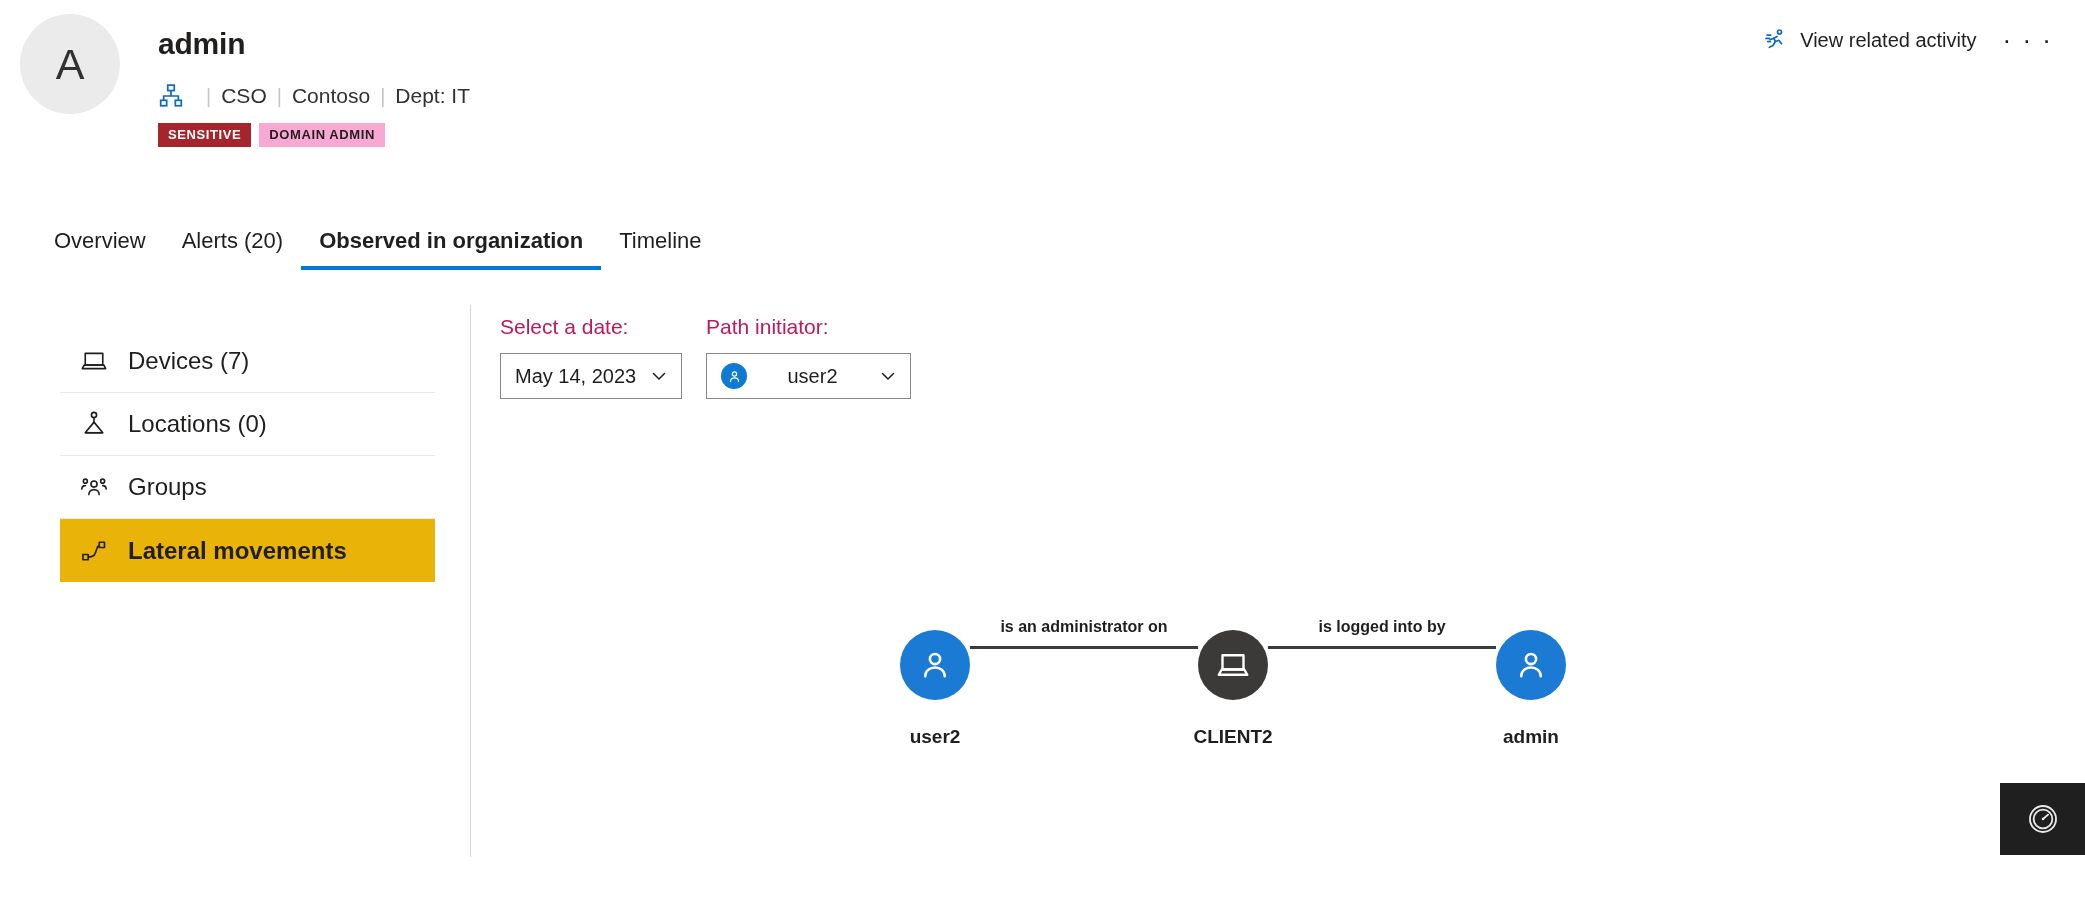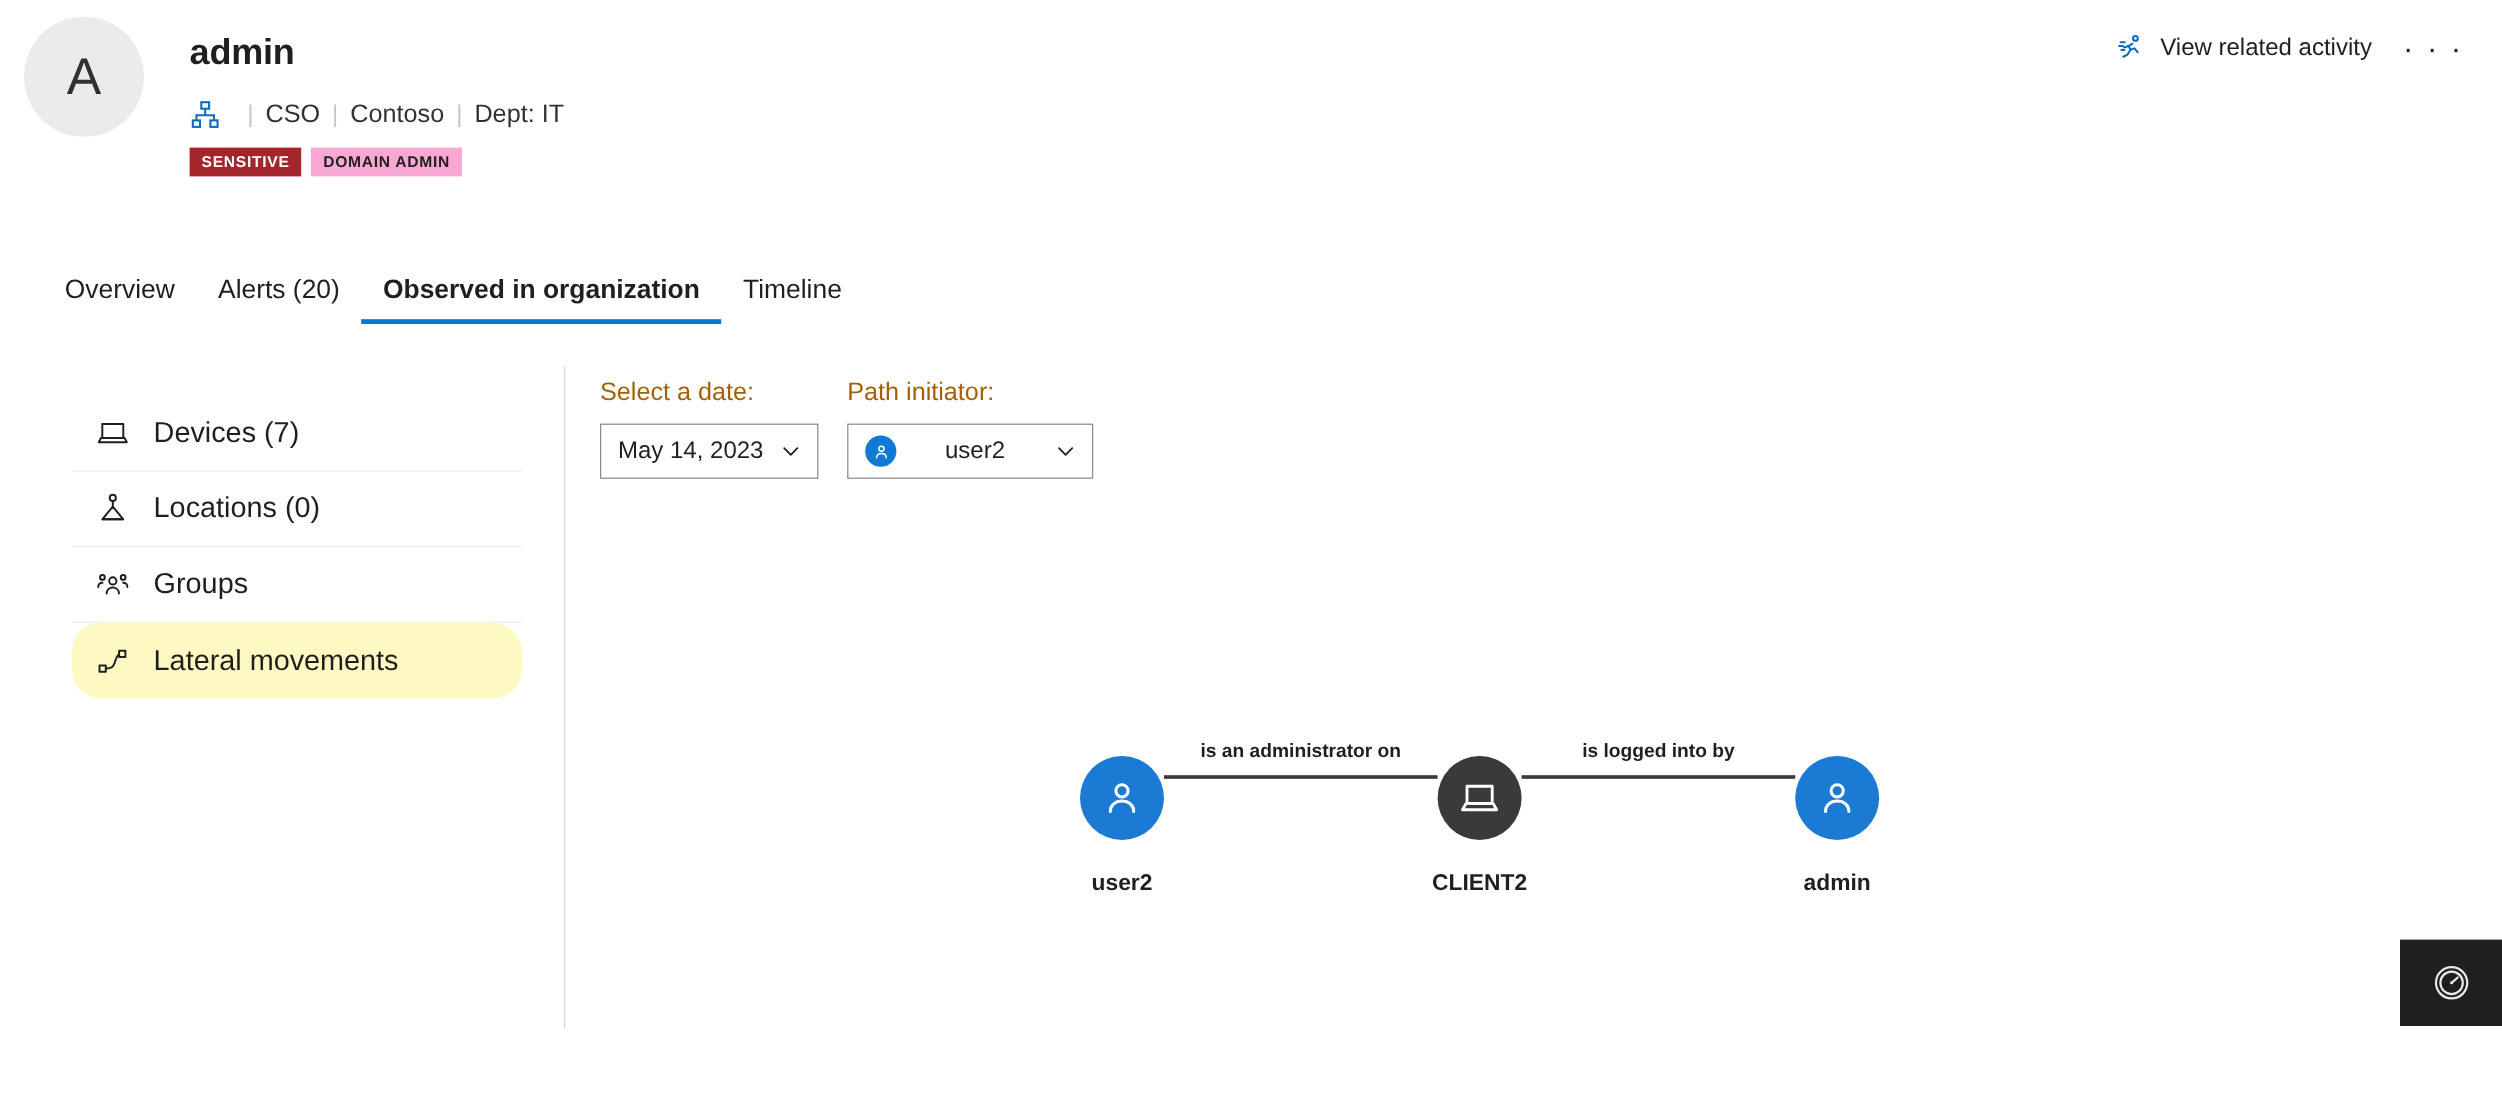--- a/index.html
+++ b/index.html
@@ -80,27 +80,27 @@
     background: #d6d6d6;
   }
 
   .sidebar { position: absolute; left: 60px; top: 30px; width: 375px; }
   .side-item {
     display: flex; align-items: center; gap: 20px;
     height: 63px; padding-left: 20px; cursor: pointer;
     border-bottom: 1px solid #edebe9; font-size: 24px; color: #201f1e;
   }
   .side-item:last-child { border-bottom: none; }
-  .side-item.selected { background: #fef9c3; font-weight: normal; border-bottom: none; border-radius: 24px; }
+  .side-item.selected { background: #eab308; font-weight: bold; border-bottom: none; }
   .side-icon { width: 28px; height: 28px; flex: 0 0 28px; display: block; }
 
   
   .controls { position: absolute; left: 500px; top: 15px; display: flex; gap: 24px; }
   .ctrl-group { display: flex; flex-direction: column; }
-  .ctrl-label { font-size: 21px; color: #a16207; margin-bottom: 14px; line-height: 24px; }
+  .ctrl-label { font-size: 21px; color: #be185d; margin-bottom: 14px; line-height: 24px; }
   .ctrl-box {
     display: flex; align-items: center; height: 46px;
     border: 1px solid #8a8886; background: #fff; cursor: pointer;
     font-size: 20px; color: #201f1e;
   }
   .ctrl-date { width: 182px; padding: 0 12px 0 14px; justify-content: space-between; }
   .ctrl-user { width: 205px; padding: 0 12px 0 14px; gap: 14px; }
   .chev { width: 20px; height: 20px; flex: 0 0 20px; display: block; }
   .user-chip {
     width: 26px; height: 26px; border-radius: 50%; background: #0f7ad4;

